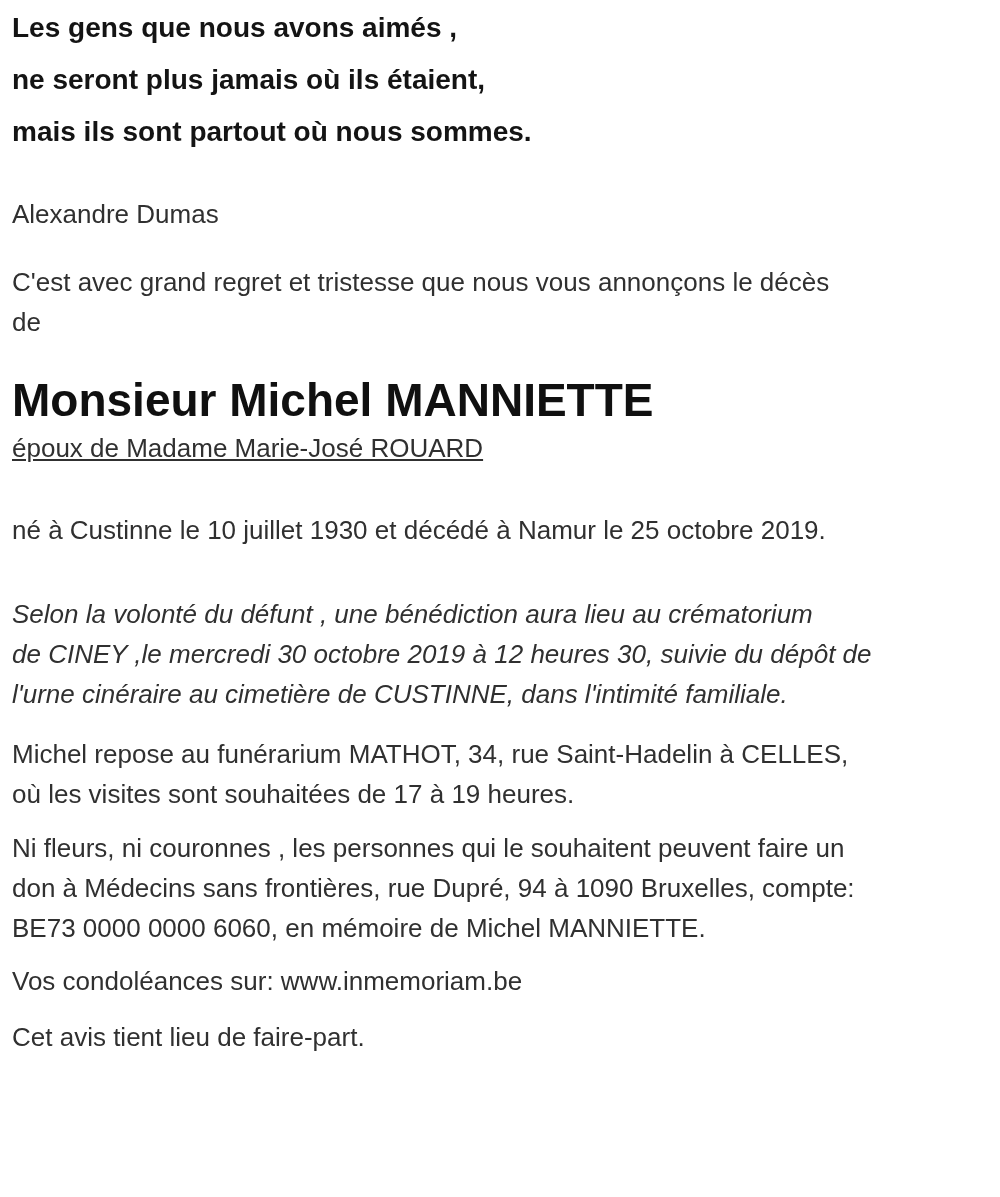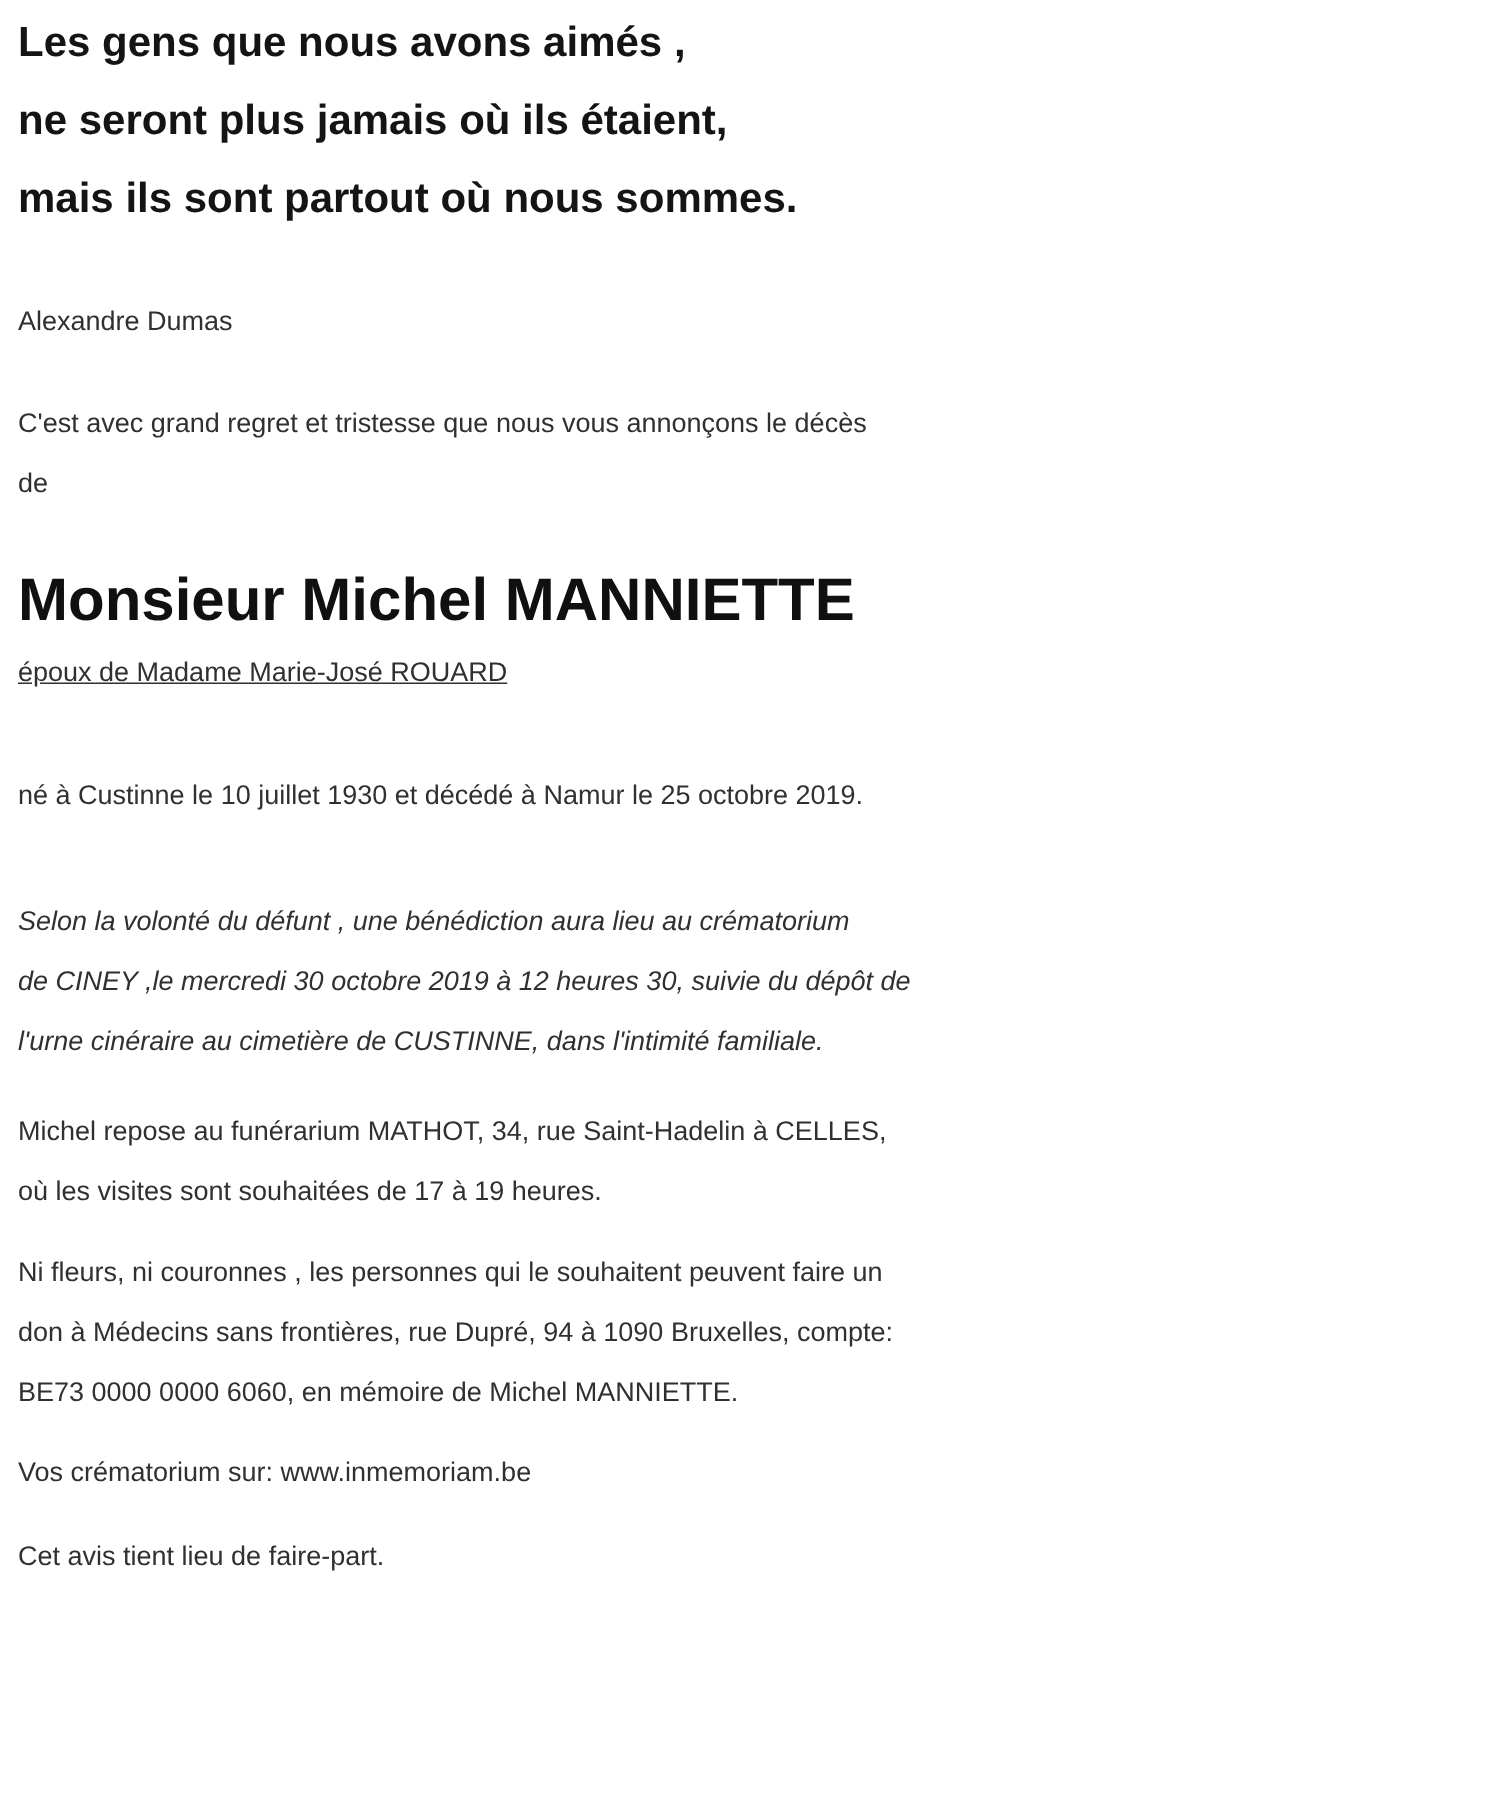--- a/index.html
+++ b/index.html
@@ -21,30 +21,30 @@
     white-space: pre-line;
     margin: 0;
   }
   .quote-line {
     font-size: 28px;
     line-height: 52px;
     font-weight: 700;
     color: #141414;
   }
   .body-text {
-    font-size: 18px;
+    font-size: 26px;
     line-height: 40px;
     font-weight: 400;
     color: #303030;
   }
   .author        { margin-top: 36px; }
   .intro         { margin-top: 28px; }
   .deceased-name {
     margin-top: 30px;
-    font-size: 40px;
+    font-size: 46px;
     line-height: 56px;
     font-weight: 700;
     color: #101010;
     white-space: nowrap;
   }
   .spouse        { margin-top: 0; text-decoration: underline; }
   .birth-death   { margin-top: 42px; }
   .family        { margin-top: 18px; }
   .ceremony      { margin-top: 44px; font-style: italic; }
   .visitation    { margin-top: 20px; }
@@ -74,17 +74,17 @@
 
   <section>
     <p class="body-text ceremony">Selon la volonté du défunt , une bénédiction aura lieu au crématorium
 de CINEY ,le mercredi 30 octobre 2019 à 12 heures 30, suivie du dépôt de
 l'urne cinéraire au cimetière de CUSTINNE, dans l'intimité familiale.</p>
     <p class="body-text visitation">Michel repose au funérarium MATHOT, 34, rue Saint-Hadelin à CELLES,
 où les visites sont souhaitées de 17 à 19 heures.</p>
     <p class="body-text donations">Ni fleurs, ni couronnes , les personnes qui le souhaitent peuvent faire un
 don à Médecins sans frontières, rue Dupré, 94 à 1090 Bruxelles, compte:
 BE73 0000 0000 6060, en mémoire de Michel MANNIETTE.</p>
-    <p class="body-text condolences">Vos crématorium sur: www.inmemoriam.be</p>
+    <p class="body-text condolences">Vos condoléances sur: www.inmemoriam.be</p>
     <p class="body-text closing">Cet avis tient lieu de faire-part.</p>
   </section>
 
 </main>
 
 </body></html>

